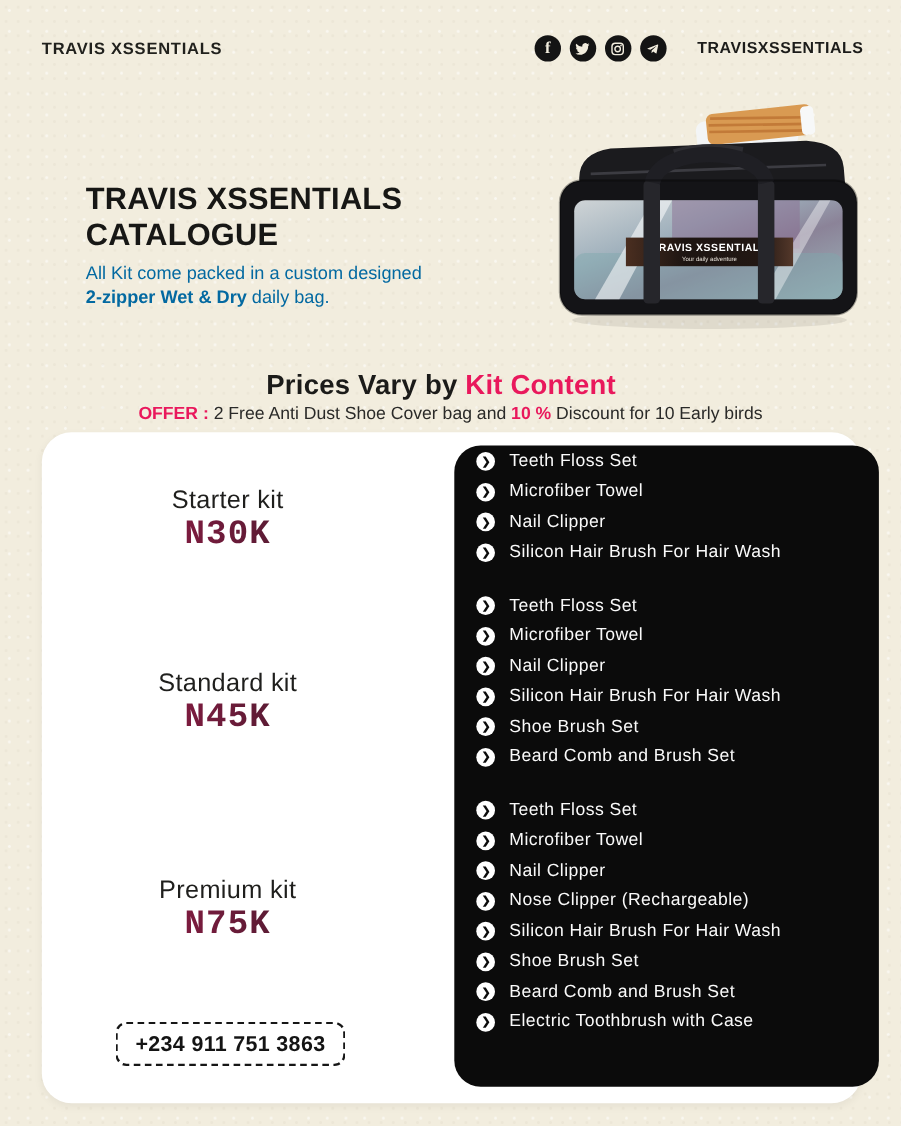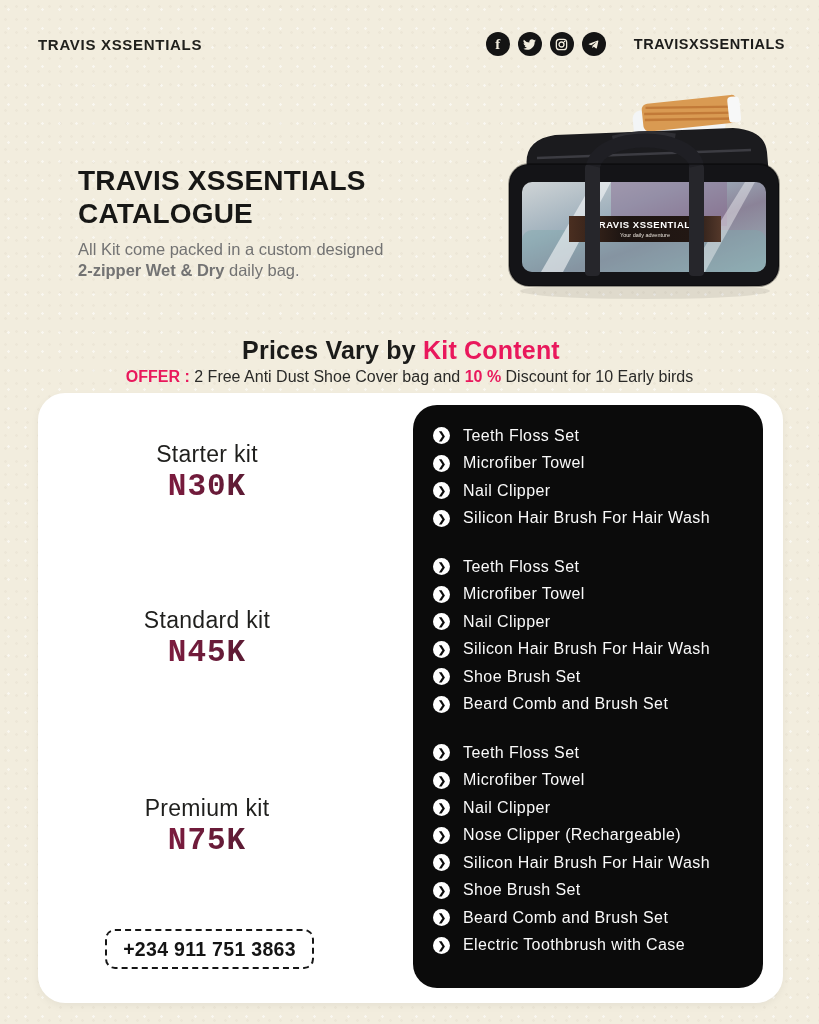--- a/index.html
+++ b/index.html
@@ -21,21 +21,21 @@
   .socials{ right:34px; top:32px; display:flex; align-items:center; gap:8px; }
   .soc{ width:24px; height:24px; border-radius:50%; background:#141414; display:flex;
         align-items:center; justify-content:center; color:#f2edde; }
   .soc svg{ display:block; }
   .soc .fglyph{ font-family:"Liberation Serif", serif; font-weight:700; font-size:15px; line-height:1; }
   .handle{ margin-left:20px; font-size:14.5px; font-weight:700; letter-spacing:.5px; color:#1c1c1a; }
 
   
   .hero-text{ left:78px; top:164px; width:420px; }
   .hero-title{ font-size:28px; font-weight:800; line-height:33px; letter-spacing:.2px; color:#171715; }
-  .hero-desc{ margin-top:9px; font-size:16.5px; line-height:21px; color:#737373; }
+  .hero-desc{ margin-top:9px; font-size:16.5px; line-height:21px; color:#0369a1; }
   .bag{ left:493px; top:90px; }
 
   
   .prices-heading{ left:0; top:336px; width:782px; text-align:center;
                    font-size:25px; font-weight:800; color:#1b1b19; letter-spacing:.2px;padding-left:20px; }
   .accent{ color:#e9185c; }
   .offer-line{ left:0; top:368px; width:819px; text-align:center; font-size:16px; color:#2a2a28; }
   .offer-line b{ color:#e9185c; }
 
   
@@ -44,22 +44,22 @@
 
   
   .kit{ width:300px; left:57px; text-align:center; }
   .kit-name{ font-size:23px; letter-spacing:.3px; color:#1f1f1d; }
   .kit-price{ margin-top:1px; font-size:31px; font-weight:800; letter-spacing:1px;
               background:linear-gradient(90deg,#ad1c4d 0%,#6e1b3a 48%,#2f1c26 100%);
               -webkit-background-clip:text; background-clip:text; color:transparent;font-family:Liberation Mono, monospace; }
   #kit-0{ top:441px; } #kit-1{ top:607px; } #kit-2{ top:795px; }
 
   
-  .panel{ left:413px; top:405px; width:350px; height:583px; background:#0b0b0b;
-          border-radius:24px; padding-top:17px; }
+  .panel{ left:413px; top:405px; width:386px; height:583px; background:#0b0b0b;
+          border-radius:24px; padding-top:1px; }
   .group{ display:flex; flex-direction:column; }
   .group + .group{ margin-top:21px; }
   .row{ height:27.5px; display:flex; align-items:center; gap:13px; padding-left:20px; }
   .bullet{ width:17px; height:17px; min-width:17px; border-radius:50%; background:#ffffff;
            color:#0b0b0b; display:flex; align-items:center; justify-content:center;
            font-size:10px; font-weight:700; }
   .bullet::before{ content:"\276F"; transform:translateX(.5px); }
   .row-text{ font-size:16px; letter-spacing:.4px; color:#fafafa; white-space:nowrap; }
 
   

